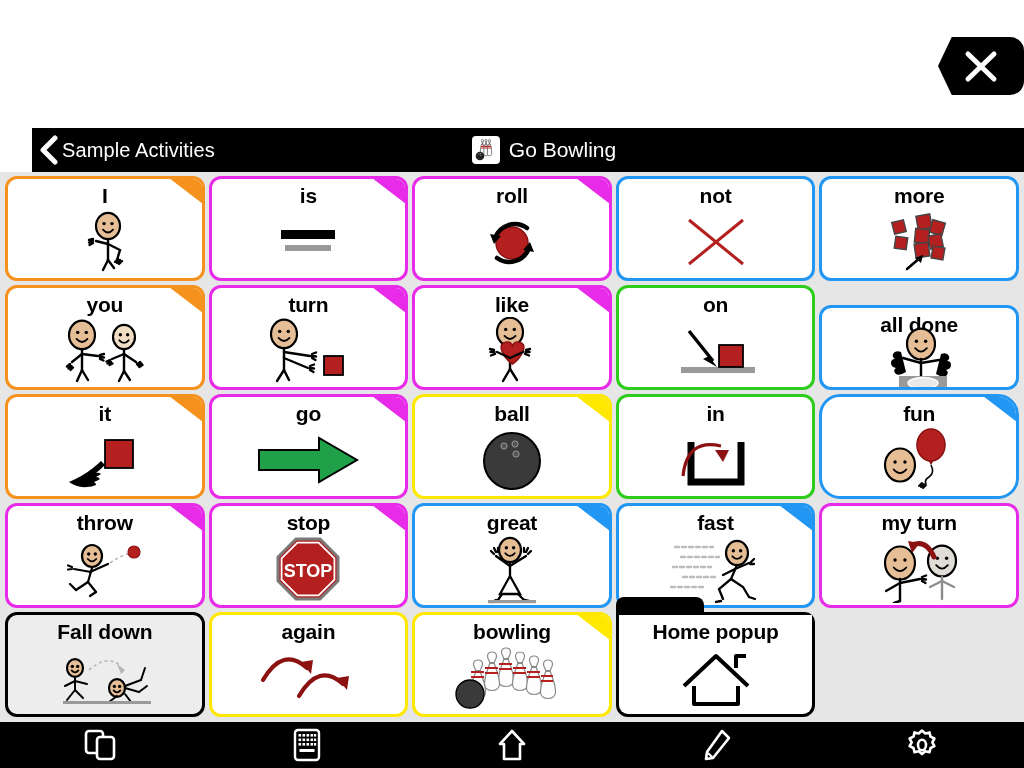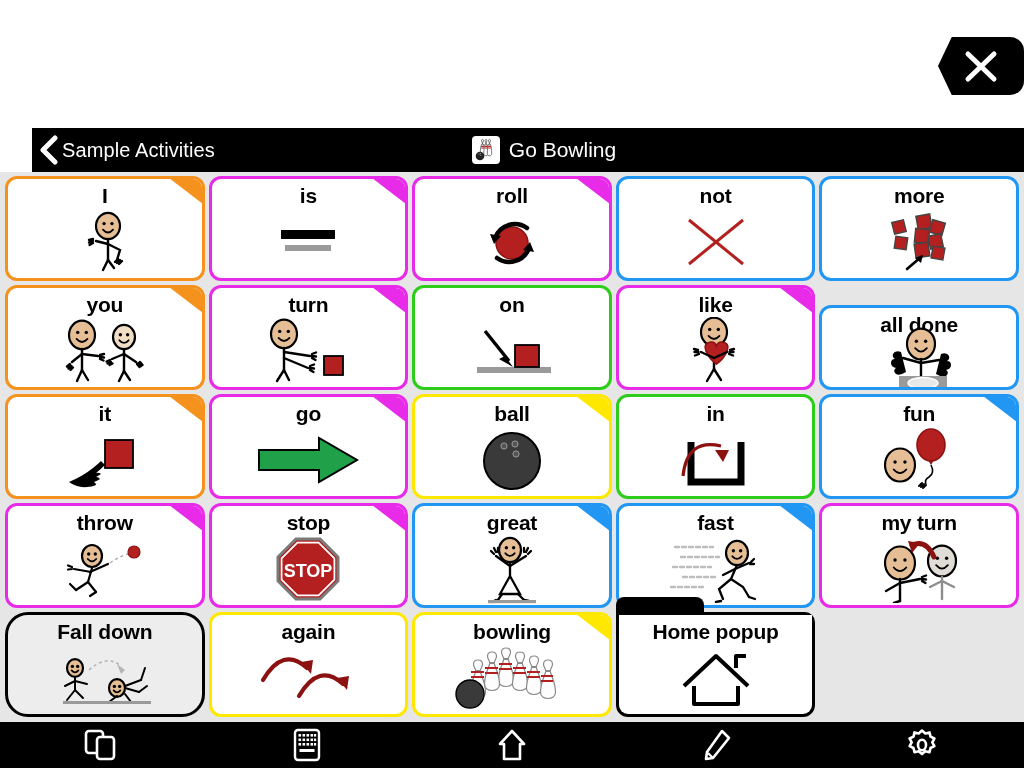--- a/index.html
+++ b/index.html
@@ -294,31 +294,20 @@
         <path d="M26 40 L50 50"></path>
         <path d="M26 52 L19 63"></path>
               <path d="M26 52 L31 62"></path>
         <path d="M54 36 l4 -1.5 M54 38 l4 0.5 M54 40 l3.5 2"></path>
         <path d="M52 48 l4 -1.5 M52 50 l4 0.5 M52 52 l3.5 2"></path>
       </g>
       <rect x="66" y="38" width="19" height="19" fill="#B3201F" stroke="#000" stroke-width="1.8"></rect>
     </svg>
         </div>
       </div>
-      <div class="cell" style="border-color: rgb(46, 204, 27);">
-        <div class="cell-label">on</div>
-        <div class="cell-art">
-          <svg width="110" height="56" viewBox="0 0 110 56">
-      <rect x="20" y="44" width="74" height="6" fill="#9a9a9a"></rect>
-      <line x1="28" y1="8" x2="52" y2="38" stroke="#000" stroke-width="3.4"></line>
-      <polygon points="56,44 42,36 48,33" fill="#000"></polygon>
-      <rect x="58" y="22" width="24" height="22" fill="#B3201F" stroke="#000" stroke-width="1.8"></rect>
-    </svg>
-        </div>
-      </div>
       <div class="cell" style="border-color: rgb(232, 43, 232);">
         <div class="fold" style="color: rgb(232, 43, 232);"></div>
         <div class="cell-label">like</div>
         <div class="cell-art">
           <svg width="84" height="68" viewBox="0 0 84 68">
       <ellipse cx="40" cy="15" rx="13" ry="14.3" fill="#E6BE96" stroke="#000" stroke-width="2.2"></ellipse>
           <circle cx="35.71" cy="12.4" r="1.7" fill="#000"></circle>
           <circle cx="44.29" cy="12.4" r="1.7" fill="#000"></circle>
           <path d="M34.54 18.9 Q40 25.14 45.46 18.9" fill="none" stroke="#000" stroke-width="1.8" stroke-linecap="round"></path>
       <g fill="none" stroke="#000" stroke-width="2.4" stroke-linecap="round">
@@ -329,20 +318,31 @@
       <path d="M24 36 q-3 -8 5 -9 q4 -.5 5.5 4 q1.5 -4.5 5.5 -4 q8 1 5 9 q-3 8 -10.5 13 q-7.5 -5 -10.5 -13 z" transform="translate(8,-2)" fill="#B3201F" stroke="#8C1212" stroke-width="1.6"></path>
       <g fill="none" stroke="#000" stroke-width="2.4" stroke-linecap="round">
         <path d="M27 35 L40 41"></path>
               <path d="M53 35 L40 41"></path>
         <path d="M24 33 l-4 -1 M24.5 35 l-4 0 M25 37 l-4 1.5"></path>
         <path d="M56 33 l4 -1 M55.5 35 l4 0 M55 37 l4 1.5"></path>
       </g>
     </svg>
         </div>
       </div>
+      <div class="cell" style="border-color: rgb(46, 204, 27);">
+        <div class="cell-label">on</div>
+        <div class="cell-art">
+          <svg width="110" height="56" viewBox="0 0 110 56">
+      <rect x="20" y="44" width="74" height="6" fill="#9a9a9a"></rect>
+      <line x1="28" y1="8" x2="52" y2="38" stroke="#000" stroke-width="3.4"></line>
+      <polygon points="56,44 42,36 48,33" fill="#000"></polygon>
+      <rect x="58" y="22" width="24" height="22" fill="#B3201F" stroke="#000" stroke-width="1.8"></rect>
+    </svg>
+        </div>
+      </div>
       <div class="cell" style="border-color: rgb(33, 150, 243); margin-top: 20px;">
         <div class="cell-label">all done</div>
         <div class="cell-art">
           <svg width="100" height="70" viewBox="0 0 100 70">
       <ellipse cx="52" cy="18" rx="14" ry="15.400000000000002" fill="#E6BE96" stroke="#000" stroke-width="2.2"></ellipse>
           <circle cx="47.38" cy="15.2" r="1.7" fill="#000"></circle>
           <circle cx="56.62" cy="15.2" r="1.7" fill="#000"></circle>
           <path d="M46.12 22.2 Q52 28.92 57.88 22.2" fill="none" stroke="#000" stroke-width="1.8" stroke-linecap="round"></path>
       <g fill="none" stroke="#000" stroke-width="2.4" stroke-linecap="round">
         <path d="M52 33 L52 50"></path>
@@ -390,21 +390,21 @@
       <div class="cell" style="border-color: rgb(46, 204, 27);">
         <div class="cell-label">in</div>
         <div class="cell-art">
           <svg width="90" height="60" viewBox="0 0 90 60">
       <path d="M20 12 L20 52 L70 52 L70 12" fill="none" stroke="#000" stroke-width="7" stroke-linejoin="miter"></path>
       <path d="M12 46 Q16 8 50 16" fill="none" stroke="#8C1212" stroke-width="3.2"></path>
       <polygon points="52,32 44,20 58,20" fill="#8C1212"></polygon>
     </svg>
         </div>
       </div>
-      <div class="cell" style="border-color: rgb(33, 150, 243);">
+      <div class="cell" style="border-color: rgb(33, 150, 243); border-radius: 21px;">
         <div class="fold" style="color: rgb(33, 150, 243);"></div>
         <div class="cell-label">fun</div>
         <div class="cell-art">
           <svg width="86" height="70" viewBox="0 0 86 70">
       <ellipse cx="55" cy="20" rx="14" ry="16" fill="#B3201F" stroke="#8C1212" stroke-width="1.6"></ellipse>
       <polygon points="52,35 58,35 55,40" fill="#8C1212"></polygon>
       <path d="M55 40 q4 8 -2 12 q-5 3 -3 7" fill="none" stroke="#000" stroke-width="1.6"></path>
       <ellipse cx="24" cy="40" rx="15" ry="16.5" fill="#E6BE96" stroke="#000" stroke-width="2.2"></ellipse>
           <circle cx="19.05" cy="37" r="1.7" fill="#000"></circle>
           <circle cx="28.95" cy="37" r="1.7" fill="#000"></circle>
@@ -526,21 +526,21 @@
         <path d="M36 48 L56 44"></path>
               <path d="M36 48 L22 56"></path>
         <path d="M36 66 L30 68"></path>
         <path d="M58 42 l4 -1.5 M58 44 l4 0.5 M58 46 l3.5 2"></path>
       </g>
       <path d="M70 22 Q62 4 48 10" fill="none" stroke="#8C1212" stroke-width="5" stroke-linecap="round"></path>
       <polygon points="44,6 48,18 56,8" fill="#8C1212"></polygon>
     </svg>
         </div>
       </div>
-      <div class="cell pressed" style="border-color: rgb(0, 0, 0); border-radius: 23px;">
+      <div class="cell pressed" style="border-color: rgb(0, 0, 0);">
         <div class="cell-label">Fall down</div>
         <div class="cell-art">
           <svg width="120" height="56" viewBox="0 0 120 56">
       <ellipse cx="30" cy="18" rx="8" ry="8.8" fill="#E6BE96" stroke="#000" stroke-width="2.2"></ellipse>
           <circle cx="27.36" cy="16.4" r="1.7" fill="#000"></circle>
           <circle cx="32.64" cy="16.4" r="1.7" fill="#000"></circle>
           <path d="M26.64 20.4 Q30 24.240000000000002 33.36 20.4" fill="none" stroke="#000" stroke-width="1.8" stroke-linecap="round"></path>
       <g fill="none" stroke="#000" stroke-width="2" stroke-linecap="round">
         <path d="M30 28 L30 40"></path>
               <path d="M30 31 L20 36"></path>

